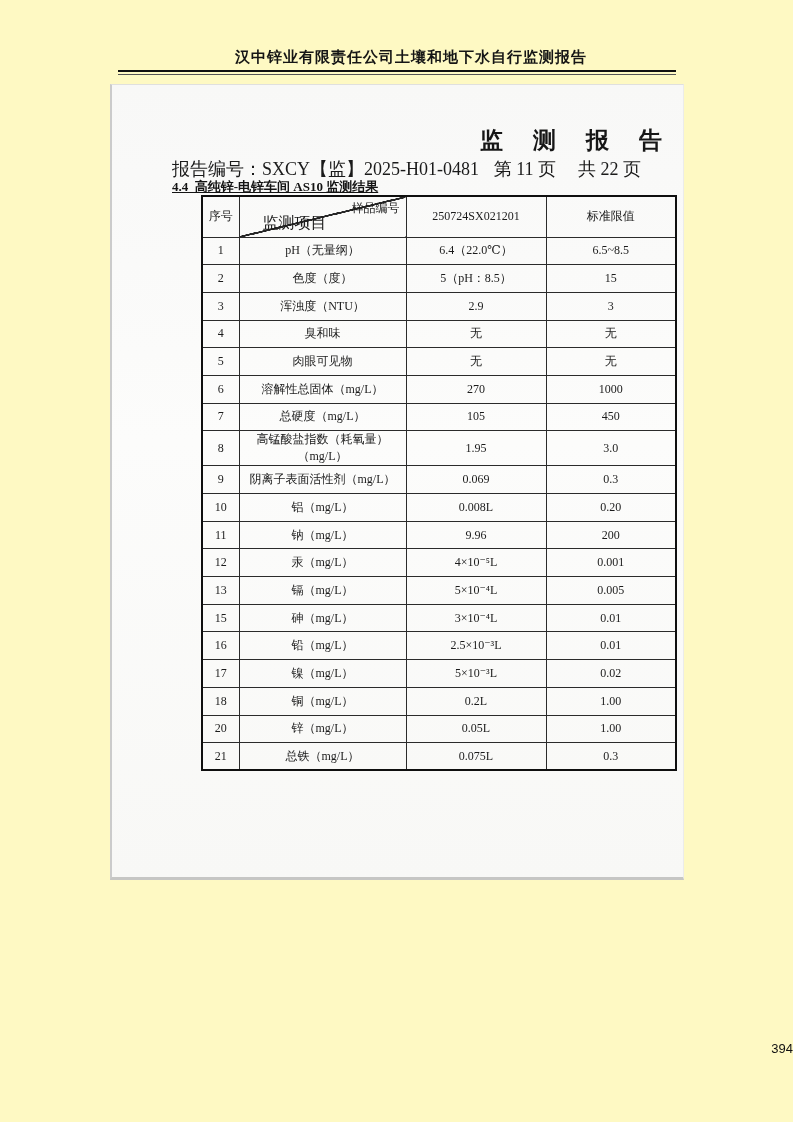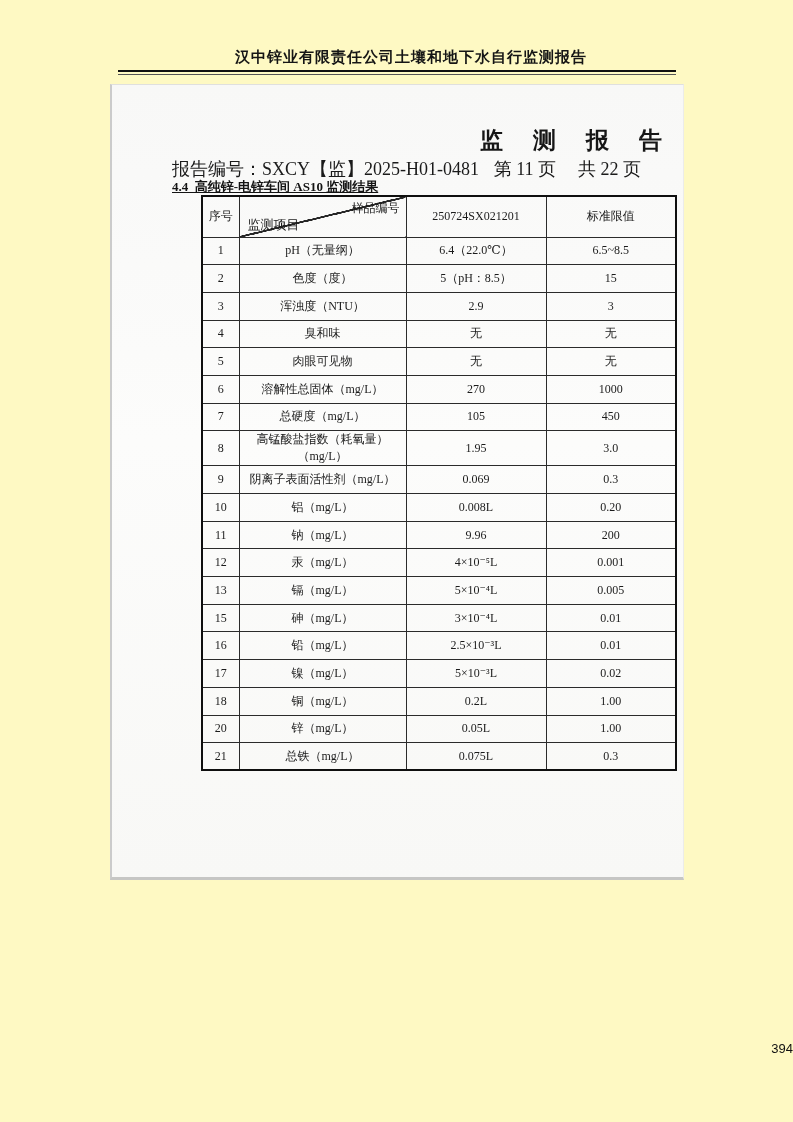--- a/index.html
+++ b/index.html
@@ -65,21 +65,21 @@
   table.monitor tbody td { height:27.7px; }
 
   th.diag {
     position:relative; padding:0;
     background:
       linear-gradient(to bottom right,
         transparent calc(50% - 1px), #262626 calc(50% - 1px),
         #262626 calc(50% + 1px), transparent calc(50% + 1px));
   }
   th.diag .lbl-sample { position:absolute; top:3px; right:6px; font-size:12px; }
-  th.diag .lbl-item   { position:absolute; bottom:3px; left:8px; font-size:13px; }
+  th.diag .lbl-item   { position:absolute; bottom:3px; left:23px; font-size:16px; }
 
   
   .page-number {
     position:absolute; top:1041px; left:0; width:793px; text-align:right;
     font-family:"Liberation Sans","DejaVu Sans",sans-serif;
     font-size:13px; color:#111; text-indent:14px;
   }
 </style>
 </head>
 <body>

